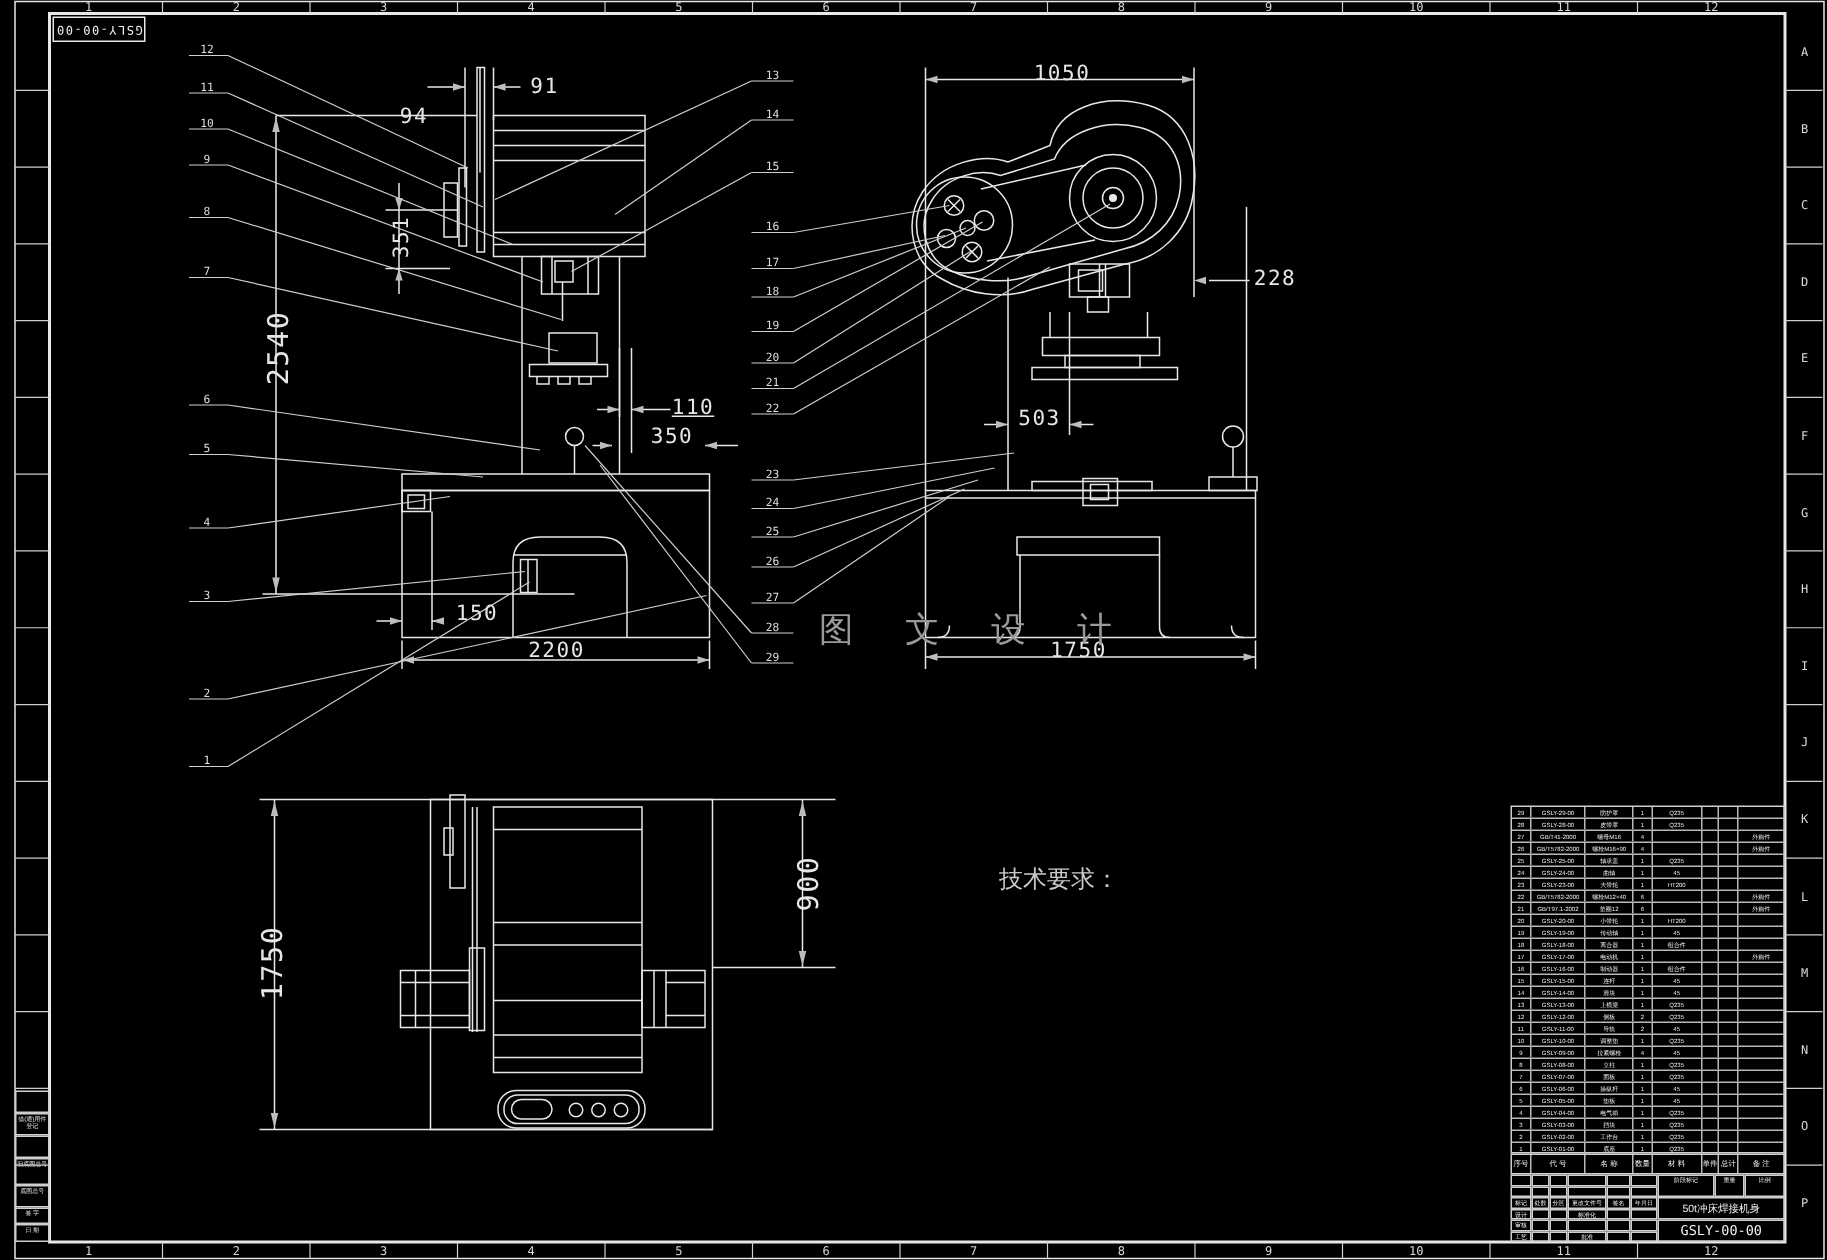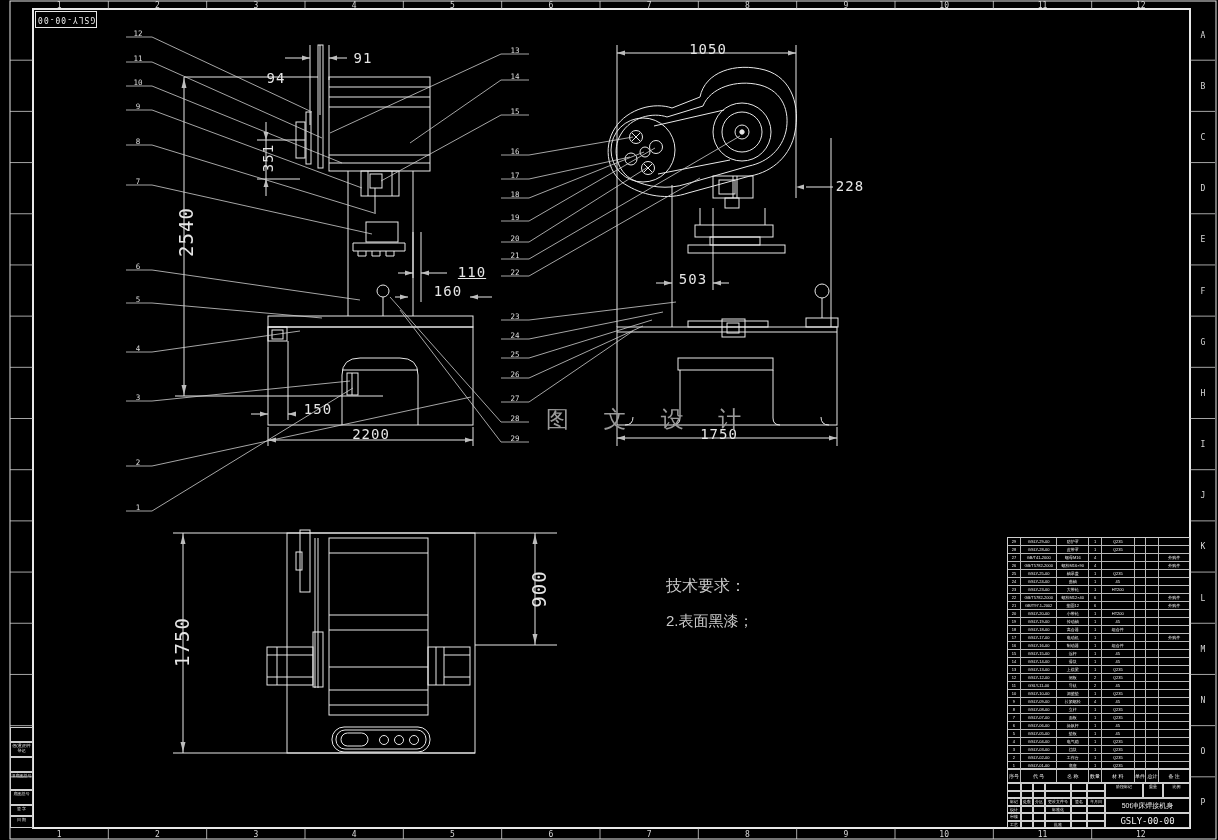--- a/index.html
+++ b/index.html
@@ -283,36 +283,35 @@
   </svg>
 
   <div id="corner-box">
     <span>GSLY-00-00</span>
   </div>
 
   <div class="txt dim" style="left:276px;top:58px;margin-top:20px;">94</div>
   <div class="txt dim" style="left:363px;top:58px;">91</div>
   <div class="txt dim rot" style="left:268px;top:158px;">351</div>
   <div class="txt dim big rot" style="left:186px;top:232px;">2540</div>
-  <div class="txt dim" style="left:472px;top:272px;text-decoration:underline;">110</div>
-  <div class="txt dim" style="left:448px;top:291px;">160</div>
+  <div class="txt dim" style="left:462px;top:272px;text-decoration:underline;">110</div>
+  <div class="txt dim" style="left:448px;top:291px;">350</div>
   <div class="txt dim" style="left:318px;top:409px;">150</div>
   <div class="txt dim" style="left:371px;top:434px;">2200</div>
   <div class="txt dim" style="left:708px;top:49px;">1050</div>
   <div class="txt dim" style="left:850px;top:186px;">228</div>
   <div class="txt dim" style="left:693px;top:279px;">503</div>
   <div class="txt dim" style="left:719px;top:434px;">1750</div>
   <div class="txt dim big rot" style="left:182px;top:642px;">1750</div>
   <div class="txt dim big rot" style="left:539px;top:589px;">900</div>
 
   <div id="watermark">图 文 设 计</div>
 
   <div id="techreq">
     <div class="t">技术要求：</div>
-    <div class="i">2.表面黑漆；</div>
   </div>
 
   <div id="bom">
       <div class="bomrow">
         <div class="bomcell" style="width: 13px;">29</div>
         <div class="bomcell" style="width: 37px;">GSLY-29-00</div>
         <div class="bomcell" style="width: 32px;">防护罩</div>
         <div class="bomcell" style="width: 13px;">1</div>
         <div class="bomcell" style="width: 33px;">Q235</div>
         <div class="bomcell" style="width: 12px;"></div>

